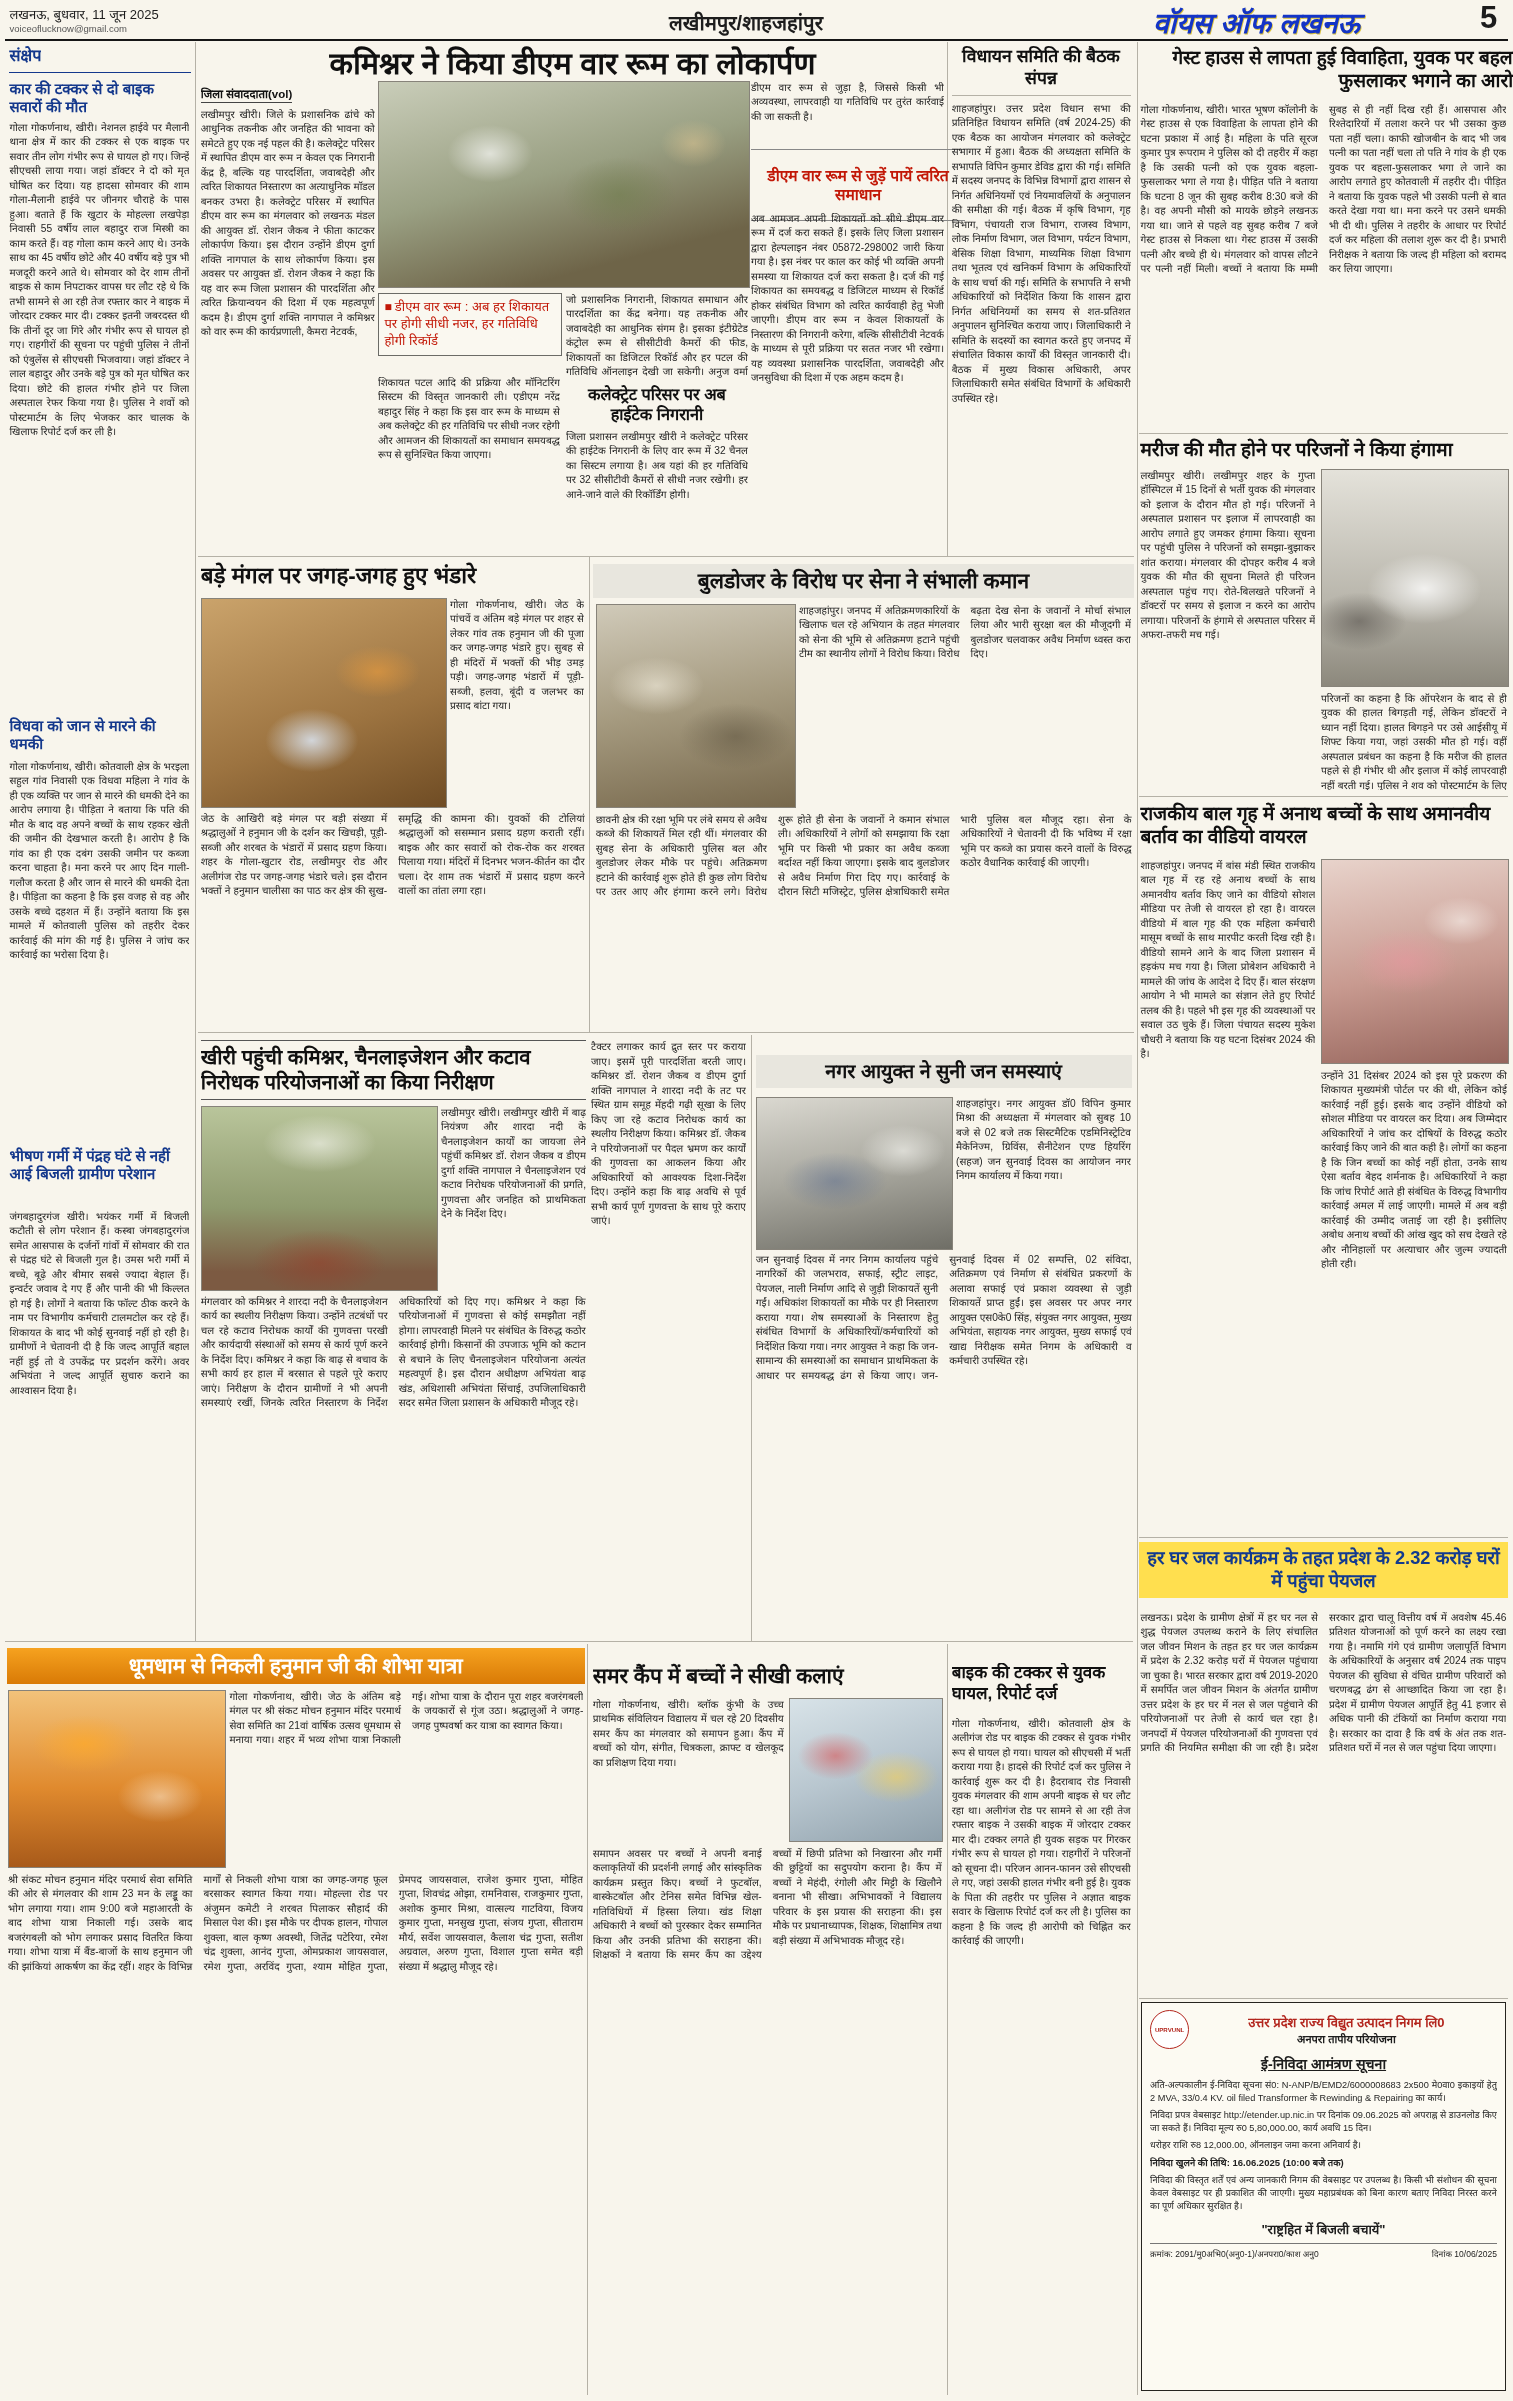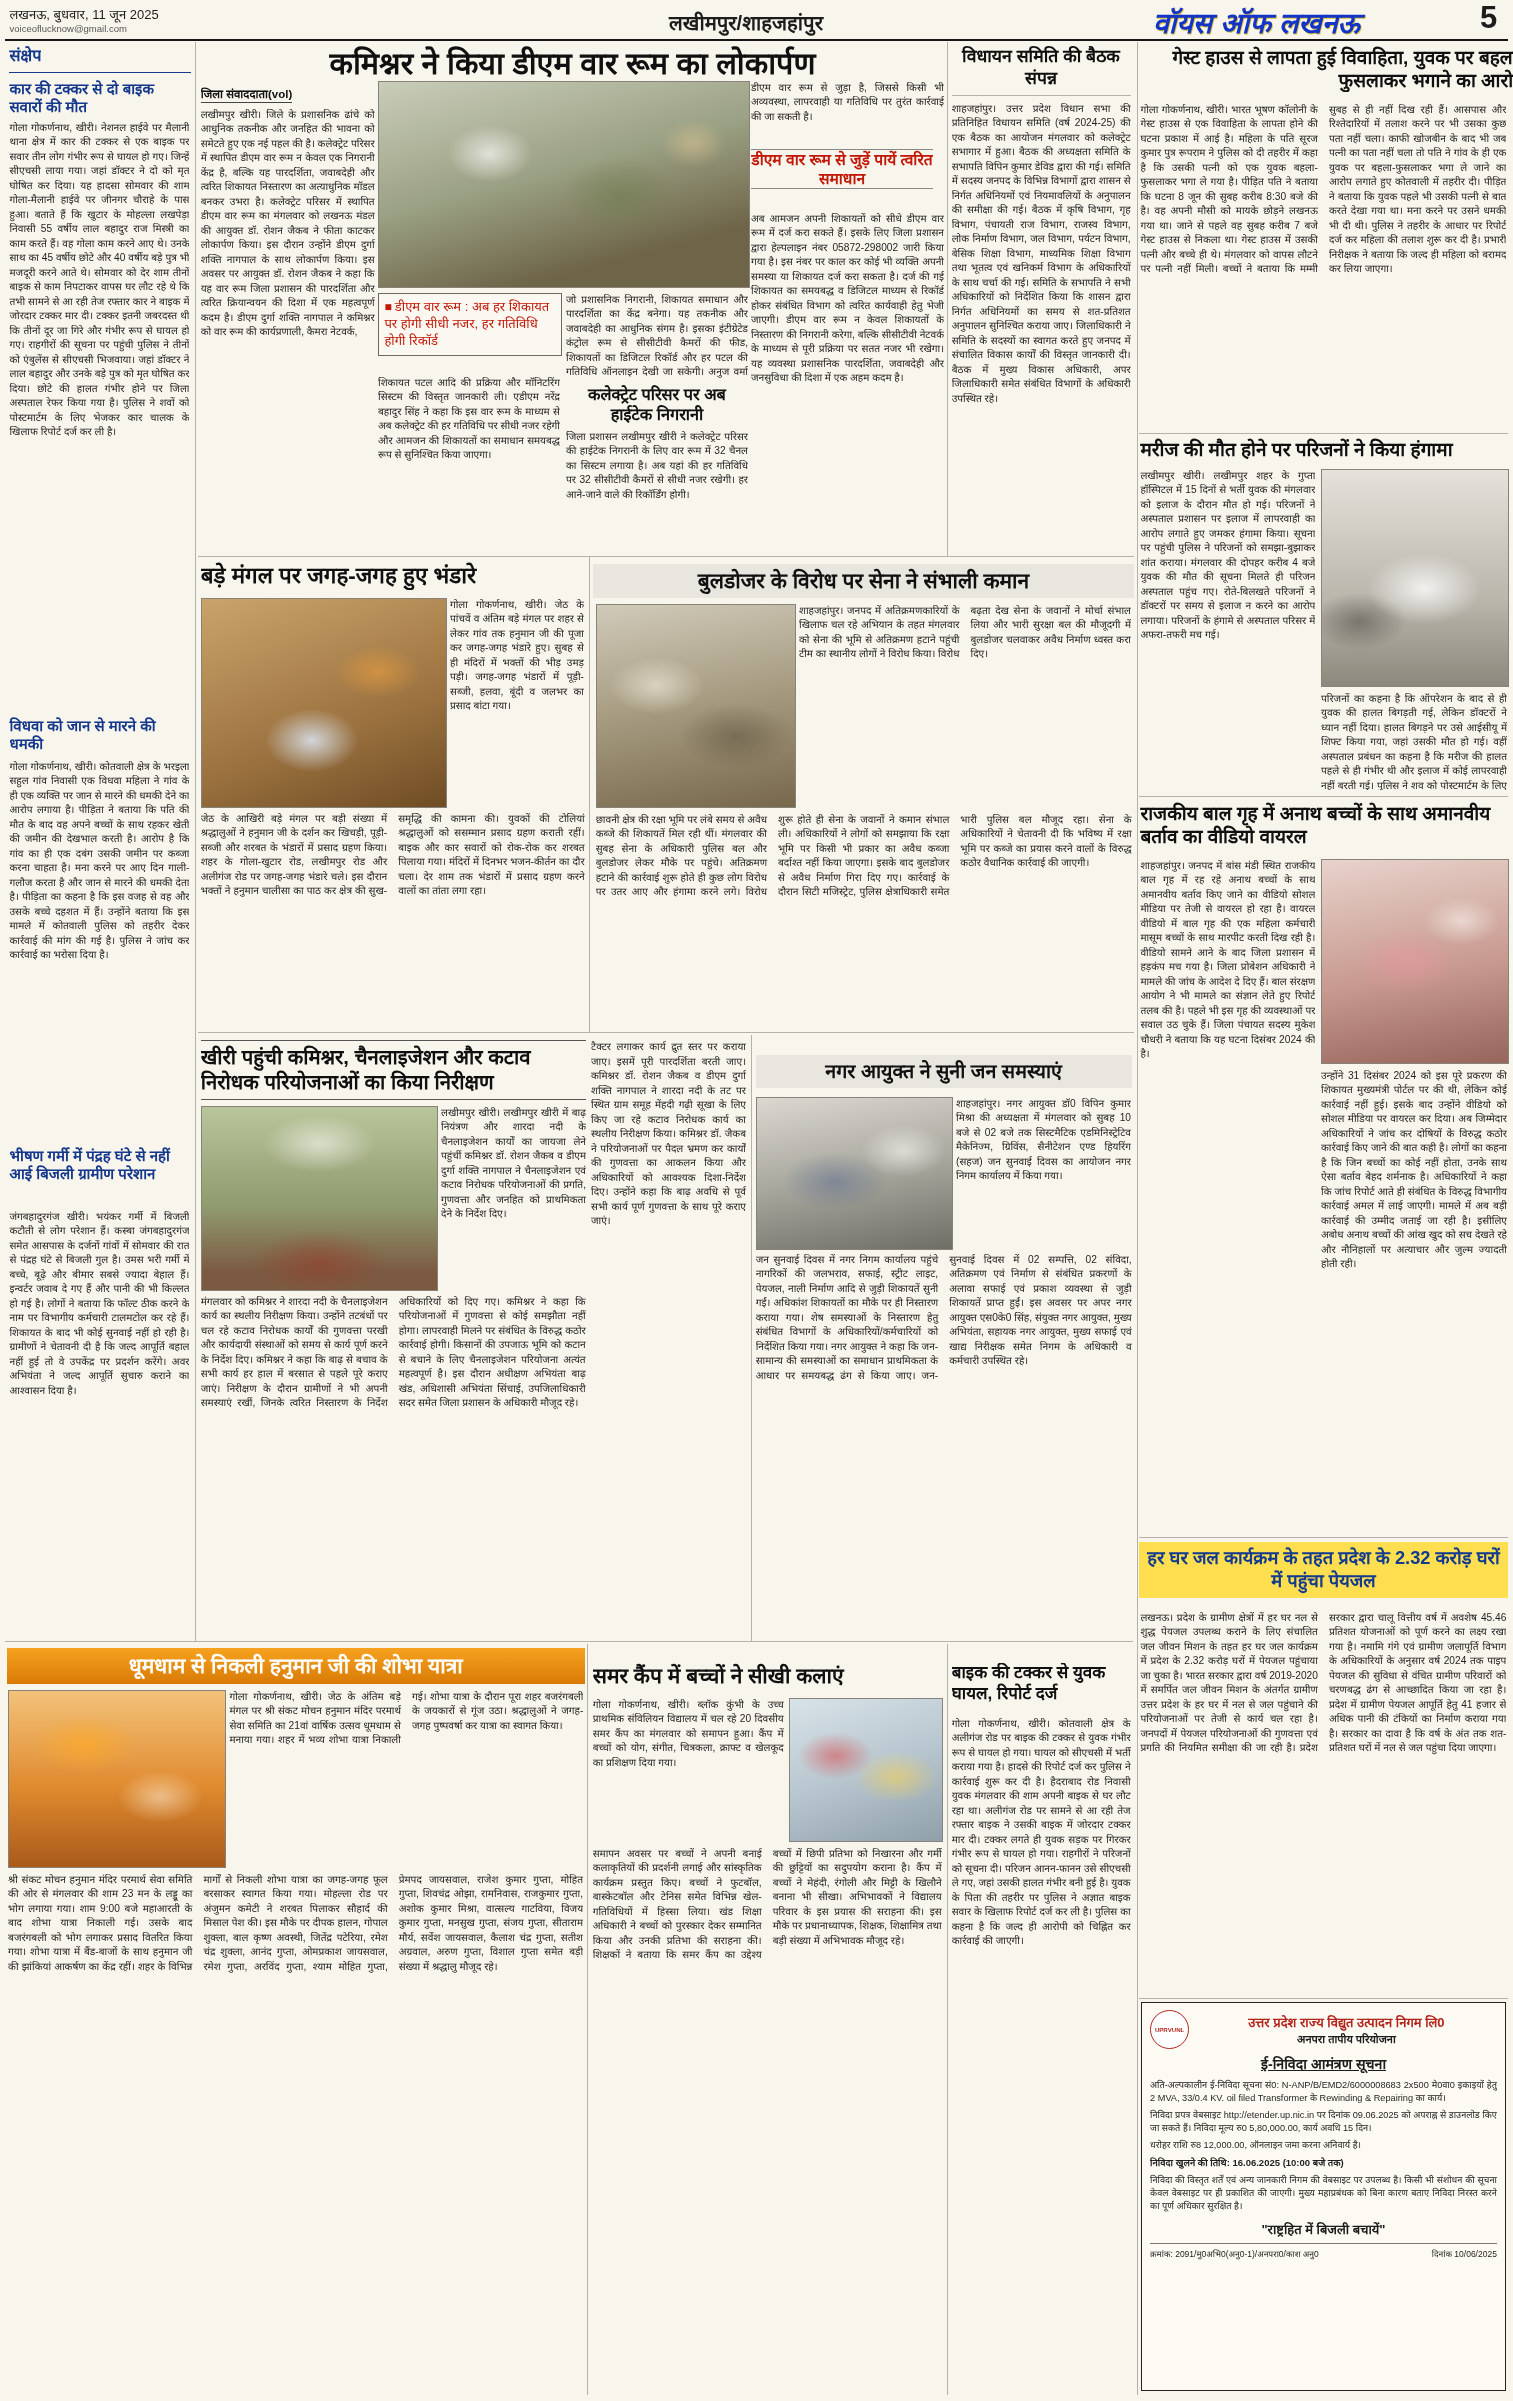--- a/index.html
+++ b/index.html
@@ -82,21 +82,21 @@
       <span class="red" style="font-size:12.2px;font-weight:bold;">■</span>
       <span class="red" style="font-size:13px;font-weight:normal;line-height:1.3;">डीएम वार रूम : अब हर शिकायत पर होगी सीधी नजर, हर गतिविधि होगी रिकॉर्ड</span>
     </div>
     <p class="abs bt" style="left:180px;top:334px;width:182px;height:175px;">शिकायत पटल आदि की प्रक्रिया और मॉनिटरिंग सिस्टम की विस्तृत जानकारी ली। एडीएम नरेंद्र बहादुर सिंह ने कहा कि इस वार रूम के माध्यम से अब कलेक्ट्रेट की हर गतिविधि पर सीधी नजर रहेगी और आमजन की शिकायतों का समाधान समयबद्ध रूप से सुनिश्चित किया जाएगा।</p>
 
     <p class="abs bt" style="left:368px;top:251px;width:182px;height:87px;">जो प्रशासनिक निगरानी, शिकायत समाधान और पारदर्शिता का केंद्र बनेगा। यह तकनीक और जवाबदेही का आधुनिक संगम है। इसका इंटीग्रेटेड कंट्रोल रूम से सीसीटीवी कैमरों की फीड, शिकायतों का डिजिटल रिकॉर्ड और हर पटल की गतिविधि ऑनलाइन देखी जा सकेगी। अनुज वर्मा को बनाया गया है।</p>
     <h3 class="abs hd center" style="left:368px;top:343px;width:182px;font-size:16.3px;">कलेक्ट्रेट परिसर पर अब हाईटेक निगरानी</h3>
     <p class="abs bt" style="left:368px;top:388px;width:182px;height:121px;">जिला प्रशासन लखीमपुर खीरी ने कलेक्ट्रेट परिसर की हाईटेक निगरानी के लिए वार रूम में 32 चैनल का सिस्टम लगाया है। अब यहां की हर गतिविधि पर 32 सीसीटीवी कैमरों से सीधी नजर रखेगी। हर आने-जाने वाले की रिकॉर्डिंग होगी।</p>
 
     <p class="abs bt" style="left:553px;top:39px;width:193px;height:64px;">डीएम वार रूम से जुड़ा है, जिससे किसी भी अव्यवस्था, लापरवाही या गतिविधि पर तुरंत कार्रवाई की जा सकती है।</p>
-    <h3 class="abs hd red center" style="left:553px;top:107px;width:182px;font-size:15.6px;border-top:1.4px solid #888;border-bottom:1.4px solid #888;padding:0;">डीएम वार रूम से जुड़ें पायें त्वरित समाधान</h3>
+    <h3 class="abs hd red center" style="left:553px;top:107px;width:182px;font-size:15.6px;border-top:1.4px solid #888;border-bottom:1.4px solid #888;padding:16px;">डीएम वार रूम से जुड़ें पायें त्वरित समाधान</h3>
     <p class="abs bt" style="left:553px;top:170px;width:193px;height:339px;">अब आमजन अपनी शिकायतों को सीधे डीएम वार रूम में दर्ज करा सकते हैं। इसके लिए जिला प्रशासन द्वारा हेल्पलाइन नंबर 05872-298002 जारी किया गया है। इस नंबर पर काल कर कोई भी व्यक्ति अपनी समस्या या शिकायत दर्ज करा सकता है। दर्ज की गई शिकायत का समयबद्ध व डिजिटल माध्यम से रिकॉर्ड होकर संबंधित विभाग को त्वरित कार्यवाही हेतु भेजी जाएगी। डीएम वार रूम न केवल शिकायतों के निस्तारण की निगरानी करेगा, बल्कि सीसीटीवी नेटवर्क के माध्यम से पूरी प्रक्रिया पर सतत नजर भी रखेगा। यह व्यवस्था प्रशासनिक पारदर्शिता, जवाबदेही और जनसुविधा की दिशा में एक अहम कदम है।</p>
   </section>
 
   <section class="abs" style="left:949px;top:42px;width:184px;height:514px;">
     <h2 class="abs hd center" style="left:0;top:4.1px;width:184px;font-size:17.6px;">विधायन समिति की बैठक संपन्न</h2>
     <div class="hr" style="left:2.7px;top:53px;width:179px;"></div>
     <p class="abs bt" style="left:2.7px;top:60px;width:179px;height:449px;">शाहजहांपुर। उत्तर प्रदेश विधान सभा की प्रतिनिहित विधायन समिति (वर्ष 2024-25) की एक बैठक का आयोजन मंगलवार को कलेक्ट्रेट सभागार में हुआ। बैठक की अध्यक्षता समिति के सभापति विपिन कुमार डेविड द्वारा की गई। समिति में सदस्य जनपद के विभिन्न विभागों द्वारा शासन से निर्गत अधिनियमों एवं नियमावलियों के अनुपालन की समीक्षा की गई। बैठक में कृषि विभाग, गृह विभाग, पंचायती राज विभाग, राजस्व विभाग, लोक निर्माण विभाग, जल विभाग, पर्यटन विभाग, बेसिक शिक्षा विभाग, माध्यमिक शिक्षा विभाग तथा भूतत्व एवं खनिकर्म विभाग के अधिकारियों के साथ चर्चा की गई। समिति के सभापति ने सभी अधिकारियों को निर्देशित किया कि शासन द्वारा निर्गत अधिनियमों का समय से शत-प्रतिशत अनुपालन सुनिश्चित कराया जाए। जिलाधिकारी ने समिति के सदस्यों का स्वागत करते हुए जनपद में संचालित विकास कार्यों की विस्तृत जानकारी दी। बैठक में मुख्य विकास अधिकारी, अपर जिलाधिकारी समेत संबंधित विभागों के अधिकारी उपस्थित रहे।</p>
   </section>
 
   <section class="abs" style="left:1139px;top:42px;width:369px;height:391px;">

